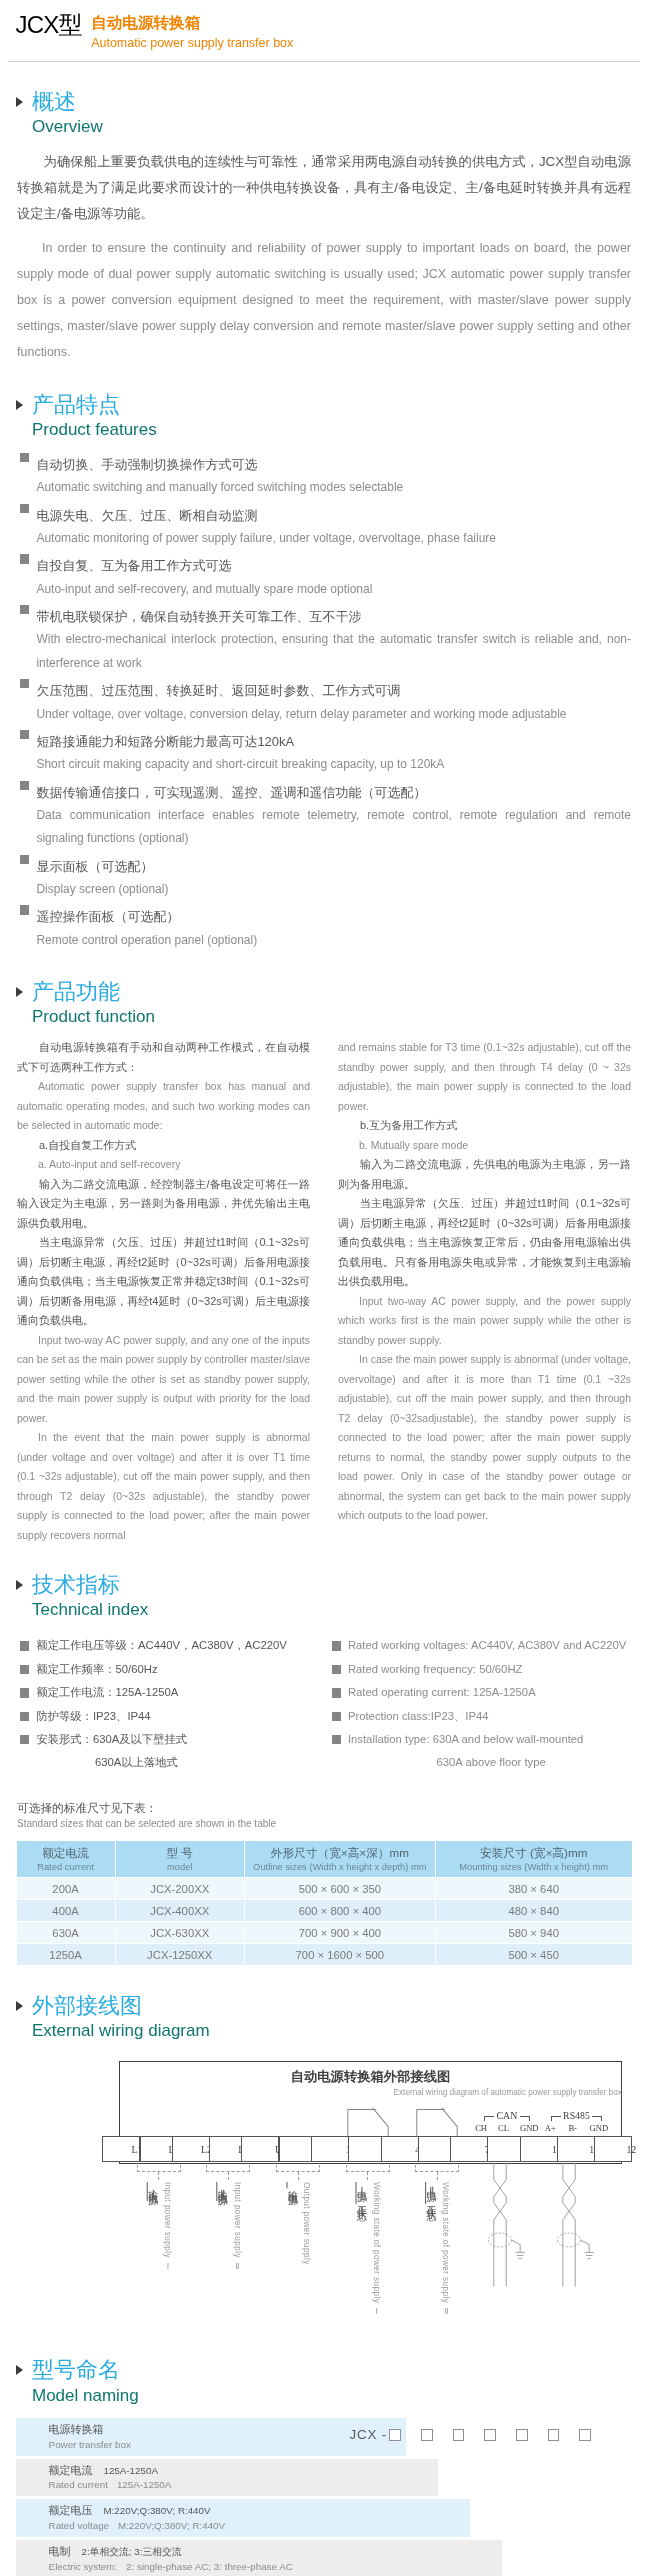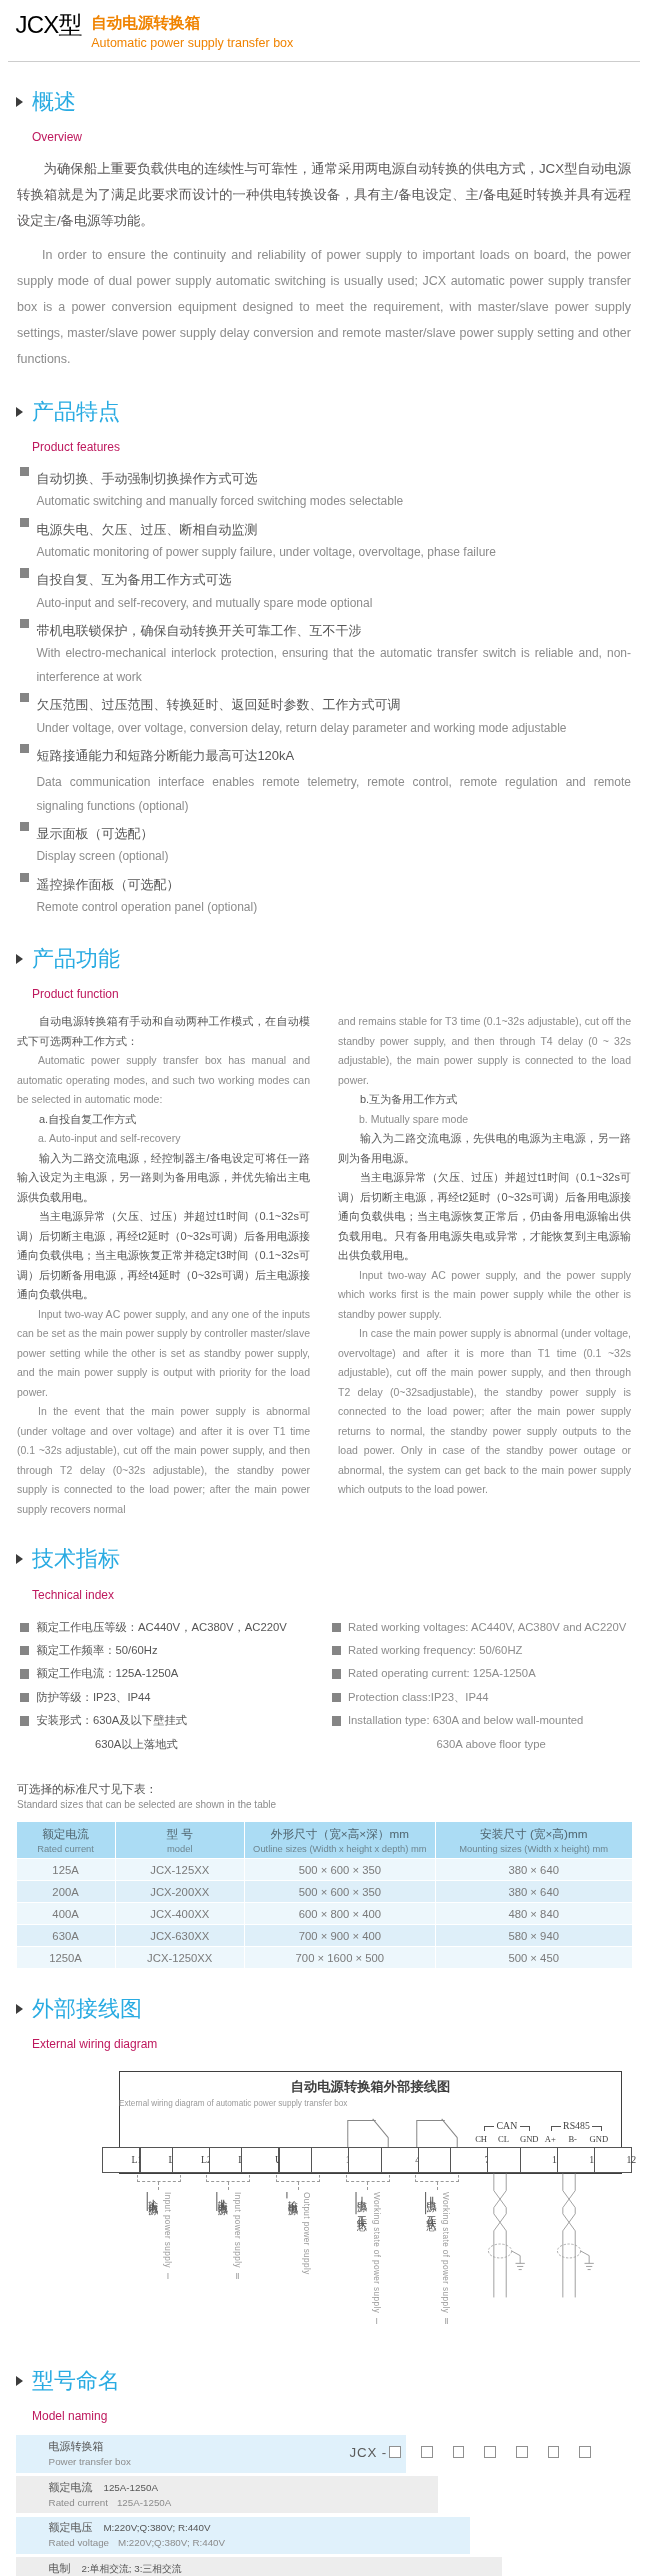--- a/index.html
+++ b/index.html
@@ -15,21 +15,21 @@
   .h-titles { margin-left:9.4px; padding-top:0.8px; }
   .h-cn { color:#F08300; font-size:15.6px; font-weight:700; }
   .h-en { color:#F08300; font-size:12.5px; margin-top:1.6px; }
   .divider { border-bottom:1.6px solid #CDCDCD; margin:11px 7.8px 0 7.8px; }
 
   
   .section-head { display:flex; margin:28px 0 0 15.6px; }
   .tri { width:0; height:0; border-left:7.8px solid #3C3C3C; border-top:5.5px solid transparent; border-bottom:5.5px solid transparent; margin-top:7px; }
   .sh-text { margin-left:9.4px; }
   .sh-cn { color:#29ABE2; font-size:22px; line-height:1.05; font-weight:400; }
-  .sh-en { color:#be185d; font-size:12px; margin-top:17px; }
+  .sh-en { color:#0f766e; font-size:17px; margin-top:4px; }
 
   
   .overview-cn { margin:12.5px 17px 0 17px; font-size:13.3px; line-height:26px; text-indent:2em; text-align:justify; color:#595757; }
   .overview-en { margin:7.8px 17px 0 17px; font-size:12.5px; line-height:26px; text-indent:2em; text-align:justify; color:#8C8C8C; }
 
   
   .features { margin:12.5px 17px 0 20px; }
   .feature { margin-bottom:3.9px; }
   .f-cn { display:flex; gap:7px; font-size:13px; color:#565656; line-height:23.4px; }
   .bullet { width:9.4px; height:9.4px; background:#858585; flex:0 0 auto; }
@@ -64,21 +64,21 @@
   table.sizes td { text-align:center; font-size:11.3px; color:#7A7A7A; height:21px; padding:1.6px; }
   table.sizes tr:nth-child(odd) td { background:#EDF7FC; }
   table.sizes tr:nth-child(even) td { background:#DEEFF9; }
   table.sizes col.c1 { width:16%; } table.sizes col.c2 { width:21%; }
   table.sizes col.c3 { width:31%; } table.sizes col.c4 { width:32%; }
 
   
   .wiring-wrap { position:relative; width:503px; margin:20px 0 0 119px; }
   .frame { position:absolute; top:0; left:0; width:503px; height:103px; border:1.6px solid #3F3F3F; }
   .dg-title { position:relative; font-family:"Liberation Serif", serif; font-weight:bold; font-size:13.3px; color:#3F3F3F; text-align:center; padding-top:7px; }
-  .dg-sub { position:relative; font-size:8.2px; color:#9A9A9A; text-align:left; margin-top:2.3px; }
+  .dg-sub { position:relative; font-size:8.2px; color:#9A9A9A; text-align:right; margin-top:2.3px; }
   .groups-row, .below-row { position:relative; display:flex; padding:0 9.4px; }
   .tg, .bcol { width:61px; margin-right:8.6px; flex:0 0 auto; display:flex; flex-direction:column; align-items:center; }
   .tg:last-child, .bcol:last-child { margin-right:0; }
   .tg-above { height:39px; width:100%; display:flex; flex-direction:column; justify-content:flex-end; align-items:center; }
   .tboxes { display:flex; }
   .tbox { width:20px; height:26px; border:0.8px solid #555; margin-left:-0.8px; background:#fff;
           display:flex; align-items:center; justify-content:center;
           font-family:"Liberation Serif", serif; font-size:9.8px; color:#3F3F3F;padding-left:36px; }
   .bus { width:100%; display:flex; flex-direction:column; align-items:center; }
   .bus-bracket { display:flex; align-items:flex-start; }
@@ -178,22 +178,27 @@
       <span class="bullet"></span>
       <span>欠压范围、过压范围、转换延时、返回延时参数、工作方式可调</span>
     </div>
     <div class="f-en">Under voltage, over voltage, conversion delay, return delay parameter and working mode adjustable</div>
   </div>
     <div class="feature">
     <div class="f-cn">
       <span class="bullet"></span>
       <span>短路接通能力和短路分断能力最高可达120kA</span>
     </div>
-  </div>
-    <div class="feature">
+    <div class="f-en">Short circuit making capacity and short-circuit breaking capacity, up to 120kA</div>
+  </div>
+    <div class="feature">
+    <div class="f-cn">
+      <span class="bullet"></span>
+      <span>数据传输通信接口，可实现遥测、遥控、遥调和遥信功能（可选配）</span>
+    </div>
     <div class="f-en">Data communication interface enables remote telemetry, remote control, remote regulation and remote signaling functions (optional)</div>
   </div>
     <div class="feature">
     <div class="f-cn">
       <span class="bullet"></span>
       <span>显示面板（可选配）</span>
     </div>
     <div class="f-en">Display screen (optional)</div>
   </div>
     <div class="feature">
@@ -344,26 +349,20 @@
           <div class="th-en">Outline sizes (Width x height x depth) mm</div>
       </th>
       <th>
         <div class="th-cn">安装尺寸 (宽×高)mm</div>
           <div class="th-en">Mounting sizes (Width x height) mm</div>
       </th>
     </tr>
   </thead>
   <tbody>
 
-  <tr>
-      <td>125A</td>
-      <td>JCX-125XX</td>
-      <td>500 × 600 × 350</td>
-      <td>380 × 640</td>
-    </tr>
       <tr>
       <td>200A</td>
       <td>JCX-200XX</td>
       <td>500 × 600 × 350</td>
       <td>380 × 640</td>
     </tr>
       <tr>
       <td>400A</td>
       <td>JCX-400XX</td>
       <td>600 × 800 × 400</td>

